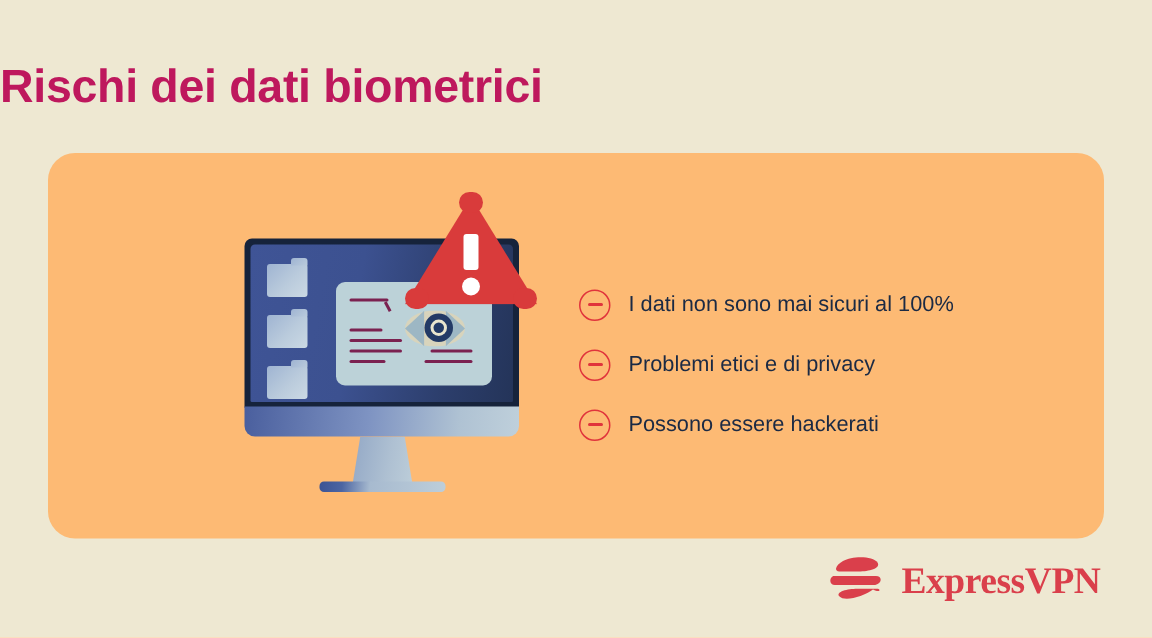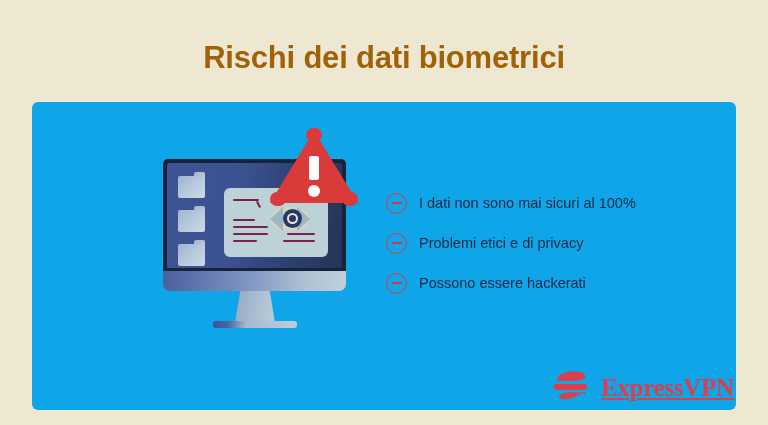--- a/index.html
+++ b/index.html
@@ -19,37 +19,37 @@
     background: #EEE8D2;
     overflow: hidden;
   }
 
   
   #page-title {
     position: absolute;
     left: 0;
     top: 39px;
     width: 768px;
-    text-align: center;
+    text-align: left;
     font-size: 31px;
     font-weight: bold;
-    color: #a16207;
+    color: #be185d;
     letter-spacing: -0.2px;
     line-height: 38px;
   }
 
   
   #content-panel {
     position: absolute;
     left: 32px;
     top: 102px;
     width: 704px;
-    height: 308px;
-    background: #0ea5e9;
-    border-radius: 6px;
+    height: 257px;
+    background: #fdba74;
+    border-radius: 18px;
   }
 
   
   #illustration {
     position: absolute;
     left: 99px;
     top: 23px;
     width: 260px;
     height: 212px;
   }
@@ -321,21 +321,20 @@
     margin-right: 9px;
     position: relative;
   }
   .logo-text {
     font-family: "Liberation Serif", serif;
     font-size: 25px;
     font-weight: bold;
     color: #DA3F4B;
     letter-spacing: -0.3px;
     line-height: 25px;
-    text-decoration: underline;
   }
 </style>
 </head>
 <body>
 
 <div id="slide">
 
   <div id="page-title">Rischi dei dati biometrici</div>
 
   <div id="content-panel">

